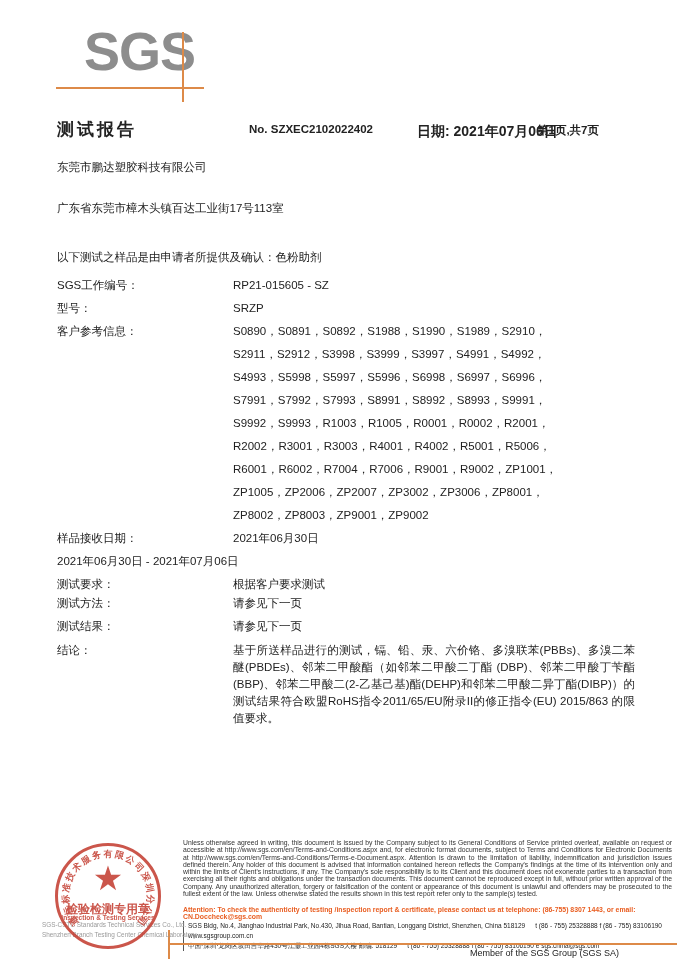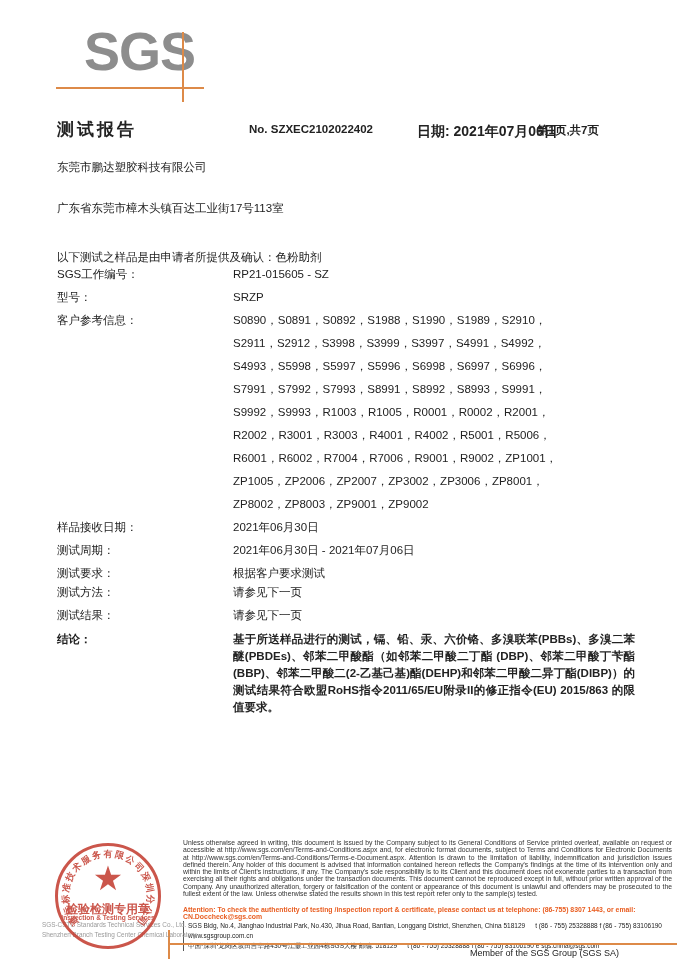--- a/index.html
+++ b/index.html
@@ -17,24 +17,24 @@
   .logo-vline { position:absolute; left:182px; top:32px; width:2px; height:70px; background:#dd8a48; }
   
   .hdr-title { position:absolute; left:57px; top:118px; font-size:17px; font-weight:bold; letter-spacing:3px; }
   .hdr-no    { position:absolute; left:217px; top:123px; font-size:11.5px; font-weight:bold;padding-left:32px; }
   .hdr-date  { position:absolute; left:417px; top:123px; font-size:14px; font-weight:bold; }
   .hdr-page  { position:absolute; left:537px; top:123px; font-size:11.5px; font-weight:bold; }
   .applicant-name { position:absolute; left:57px; top:160px; font-size:11.5px; }
   .applicant-addr { position:absolute; left:57px; top:201px; font-size:11.5px; }
   
   .info { position:absolute; left:57px; top:249px; width:578px; font-size:11.5px; }
-  .statement { line-height:17px; }
+  .statement { margin-bottom:11px; line-height:17px; }
   .row { display:flex; margin-bottom:6px; line-height:17px; }
   .row.tight { margin-bottom:2px; }
-  .row.gap-top { margin-top:7px;font-weight:bold; }
+  .row.gap-top { margin-top:7px; }
   .lbl { width:176px; flex:none; }
   .val { flex:1; }
   .ref-line { line-height:17px; margin-bottom:6px; }
   .ref-line:last-child { margin-bottom:0; }
   .conclusion-text { text-align:justify; }
   
   .legal {
     position:absolute; left:183px; top:839px; width:489px;
     font-size:6.8px; line-height:7.3px; text-align:justify; color:#333;
   }
@@ -109,21 +109,20 @@
         <div class="ref-line">ZP8002，ZP8003，ZP9001，ZP9002</div>
       </div>
     </div>
 
     <div class="row">
       <div class="lbl">样品接收日期：</div>
       <div class="val">2021年06月30日</div>
     </div>
 
     <div class="row">
-      <div class="lbl">测试周期：</div>
       <div class="val">2021年06月30日 - 2021年07月06日</div>
     </div>
 
     <div class="row tight">
       <div class="lbl">测试要求：</div>
       <div class="val">根据客户要求测试</div>
     </div>
 
     <div class="row">
       <div class="lbl">测试方法：</div>

